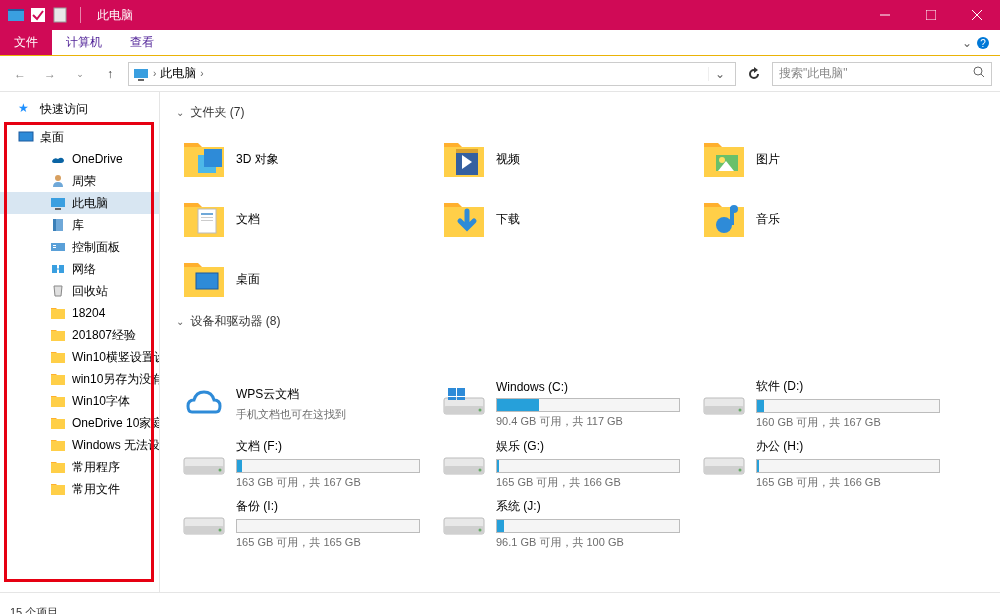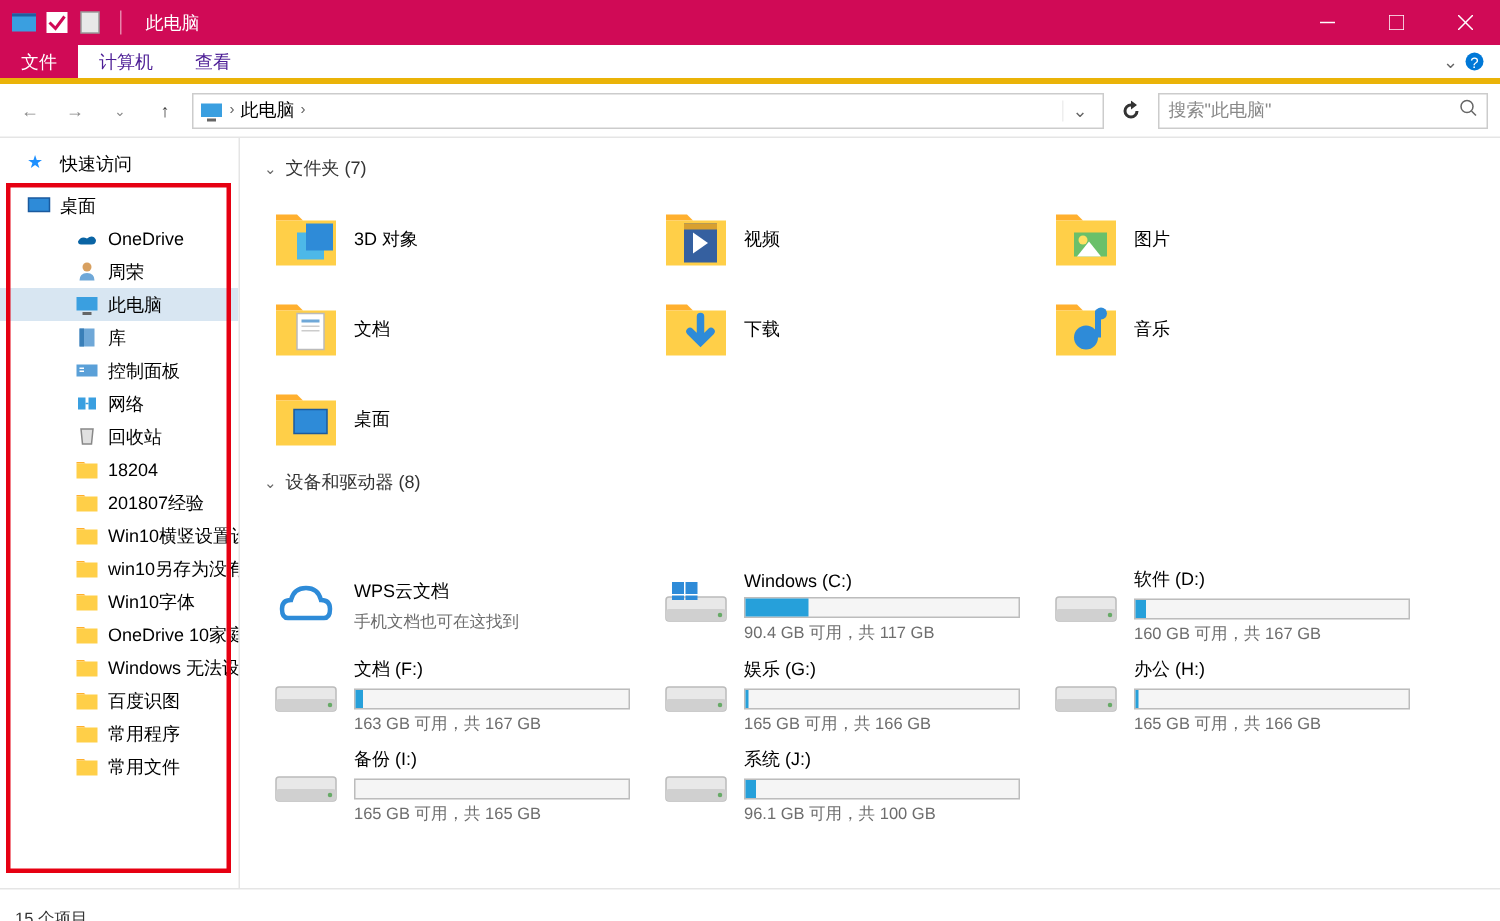--- a/index.html
+++ b/index.html
@@ -7,21 +7,21 @@
 
 .titlebar { height: 30px; background: #d00a56; display: flex; align-items: center; color: #fff; }
 .titlebar .icons { display: flex; align-items: center; gap: 6px; padding-left: 8px; }
 .titlebar .tb-icon { width: 16px; height: 16px; display: inline-block; }
 .titlebar .sep { width: 1px; height: 16px; background: rgba(255,255,255,0.5); margin: 0 6px; }
 .titlebar .title { margin-left: 4px; font-size: 12px; }
 .win-controls { margin-left: auto; display: flex; }
 .win-btn { width: 46px; height: 30px; display: flex; align-items: center; justify-content: center; color: #fff; }
 .win-btn svg { width: 10px; height: 10px; }
 
-.ribbon { height: 26px; background: #fff; display: flex; align-items: stretch; border-bottom: 4px solid #eab308; position: relative; }
+.ribbon { height: 26px; background: #fff; display: flex; align-items: stretch; border-bottom: 1px solid #eab308; position: relative; }
 .ribbon .tab { padding: 0 14px; display: flex; align-items: center; font-size: 12px; color: #4c1d95; }
 .ribbon .tab.file { background: #d00a56; color: #fff; }
 .ribbon .help { margin-left: auto; display: flex; align-items: center; padding-right: 10px; gap: 4px; color: #0078d7; }
 
 .navbar { height: 36px; display: flex; align-items: center; border-bottom: 1px solid #e5e5e5; padding: 0 8px; gap: 6px; }
 .nav-arrow { width: 24px; height: 24px; display: flex; align-items: center; justify-content: center; color: #888; }
 .nav-arrow.active { color: #333; }
 .addr { flex: 1; height: 24px; border: 1px solid #ccc; display: flex; align-items: center; padding: 0 4px; gap: 4px; }
 .addr .crumb { color: #000; font-size: 12px; }
 .addr .chev { color: #666; font-size: 10px; }
@@ -263,27 +263,20 @@
               <path class="fld-tab" d="M1 3 L6 3 L7 4 L1 4 Z"></path>
               <rect class="fld-body" x="1" y="4" width="14" height="10"></rect>
             </svg></span>
           <span>Windows 无法设</span>
         </div>
         <div class="tree-item l2">
           <span class="tree-icon"><svg viewBox="0 0 16 16">
               <path class="fld-tab" d="M1 3 L6 3 L7 4 L1 4 Z"></path>
               <rect class="fld-body" x="1" y="4" width="14" height="10"></rect>
             </svg></span>
-          <span>百度识图</span>
-        </div>
-        <div class="tree-item l2">
-          <span class="tree-icon"><svg viewBox="0 0 16 16">
-              <path class="fld-tab" d="M1 3 L6 3 L7 4 L1 4 Z"></path>
-              <rect class="fld-body" x="1" y="4" width="14" height="10"></rect>
-            </svg></span>
           <span>常用程序</span>
         </div>
         <div class="tree-item l2">
           <span class="tree-icon"><svg viewBox="0 0 16 16">
               <path class="fld-tab" d="M1 3 L6 3 L7 4 L1 4 Z"></path>
               <rect class="fld-body" x="1" y="4" width="14" height="10"></rect>
             </svg></span>
           <span>常用文件</span>
         </div>
       </div>

